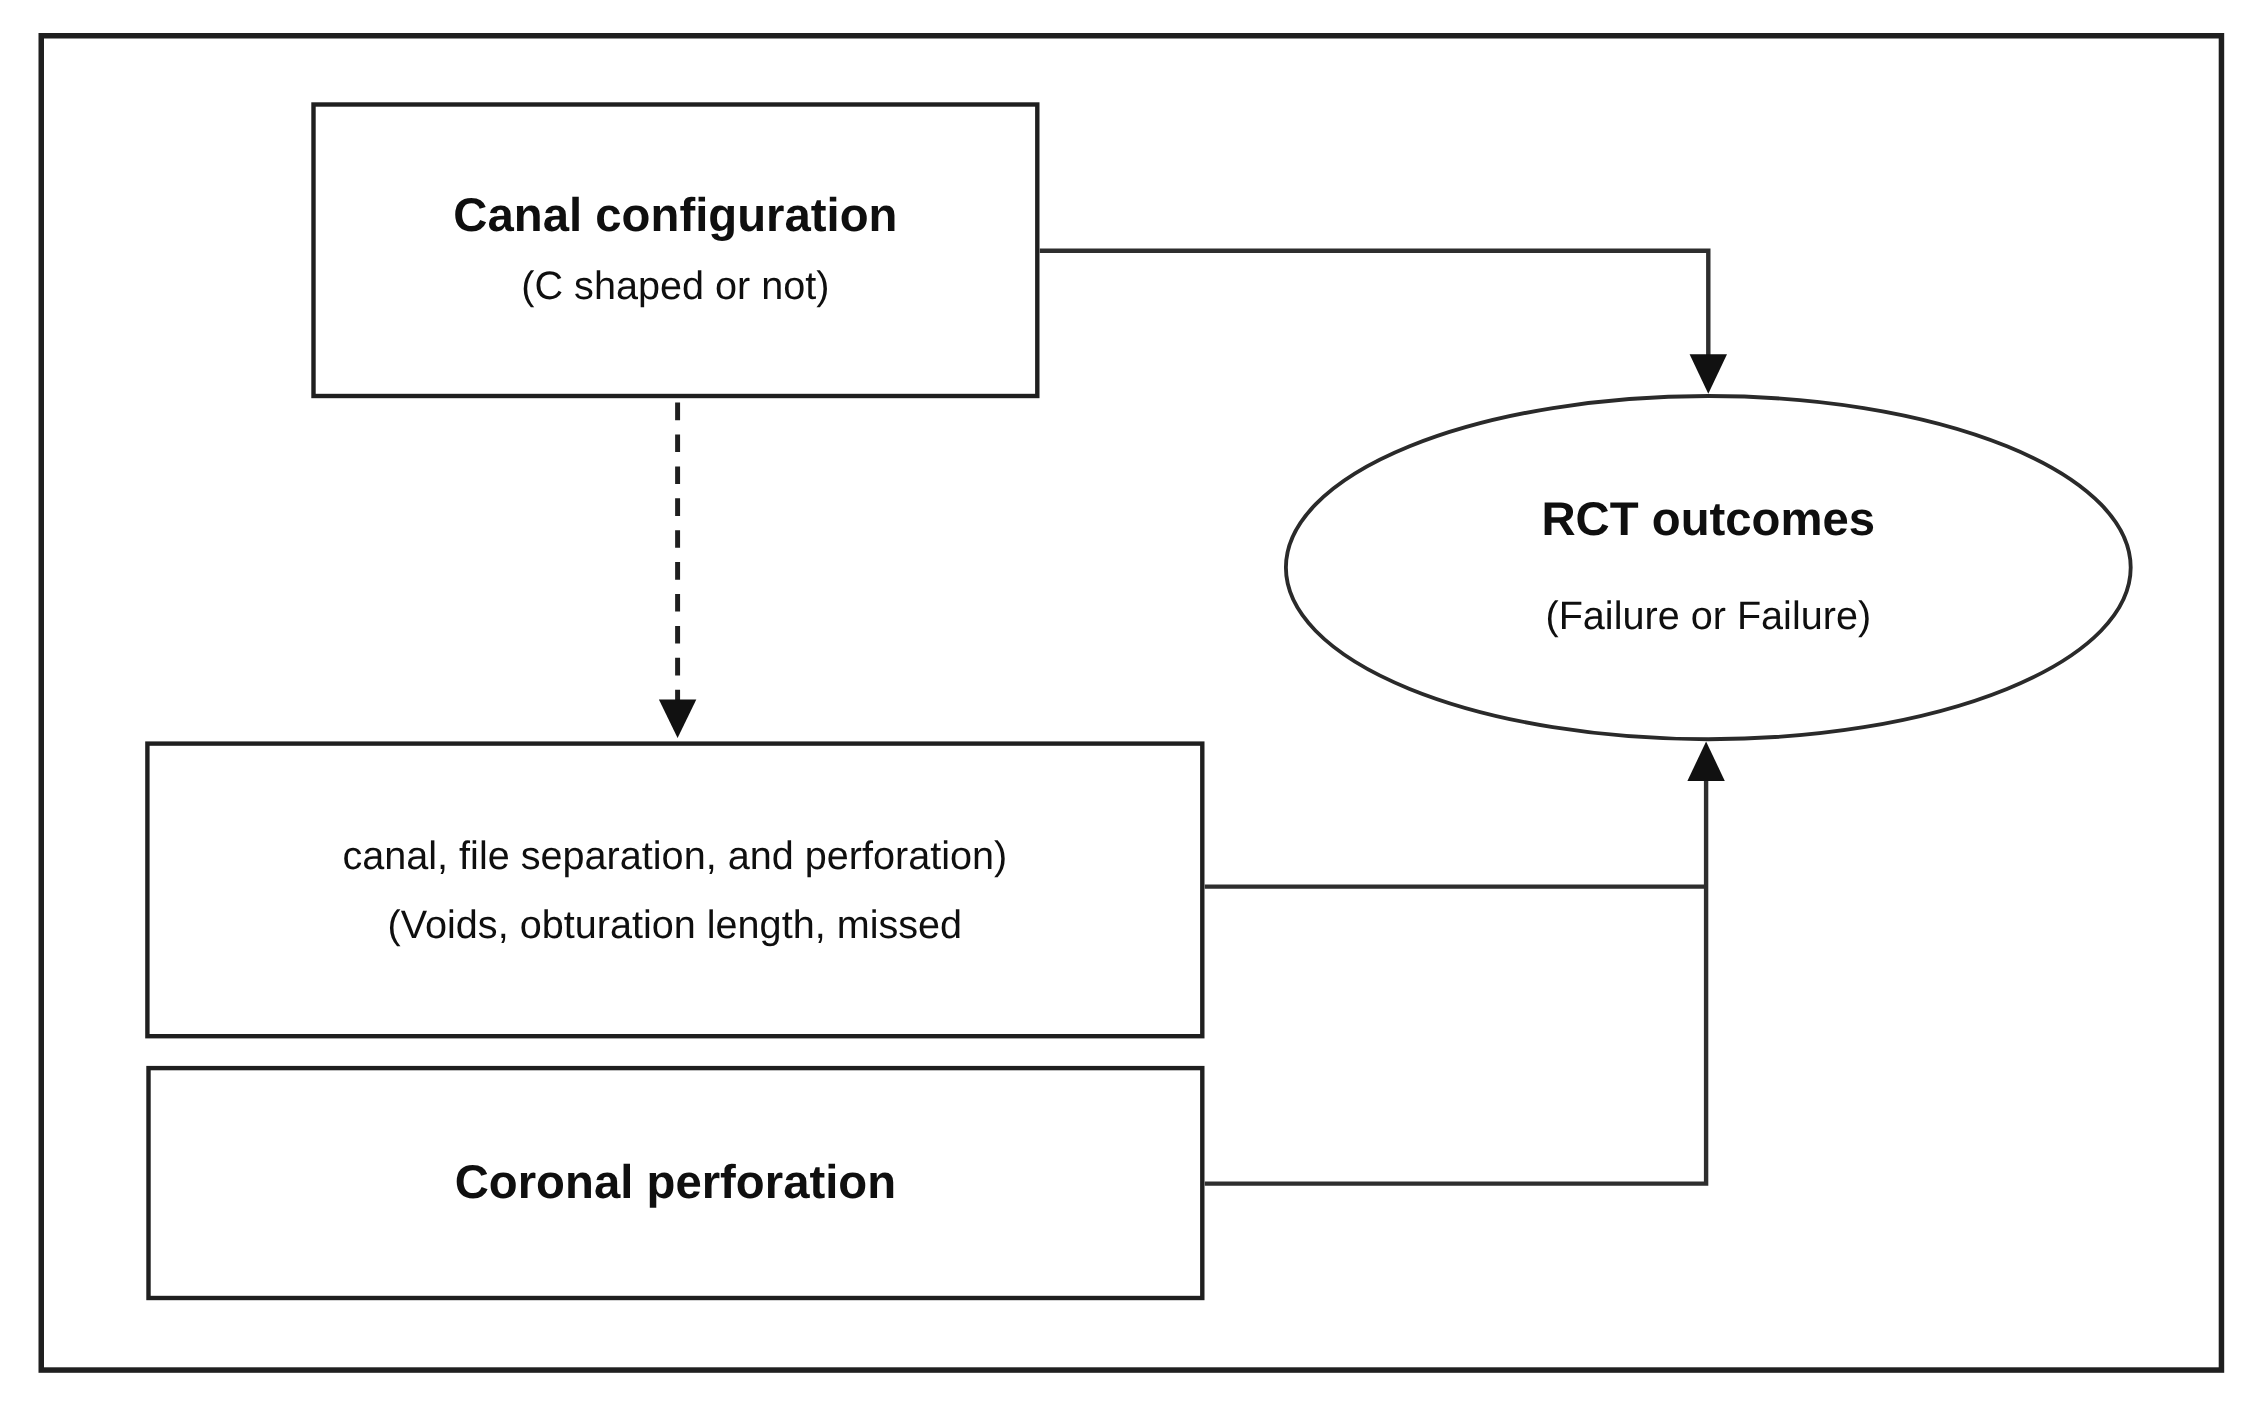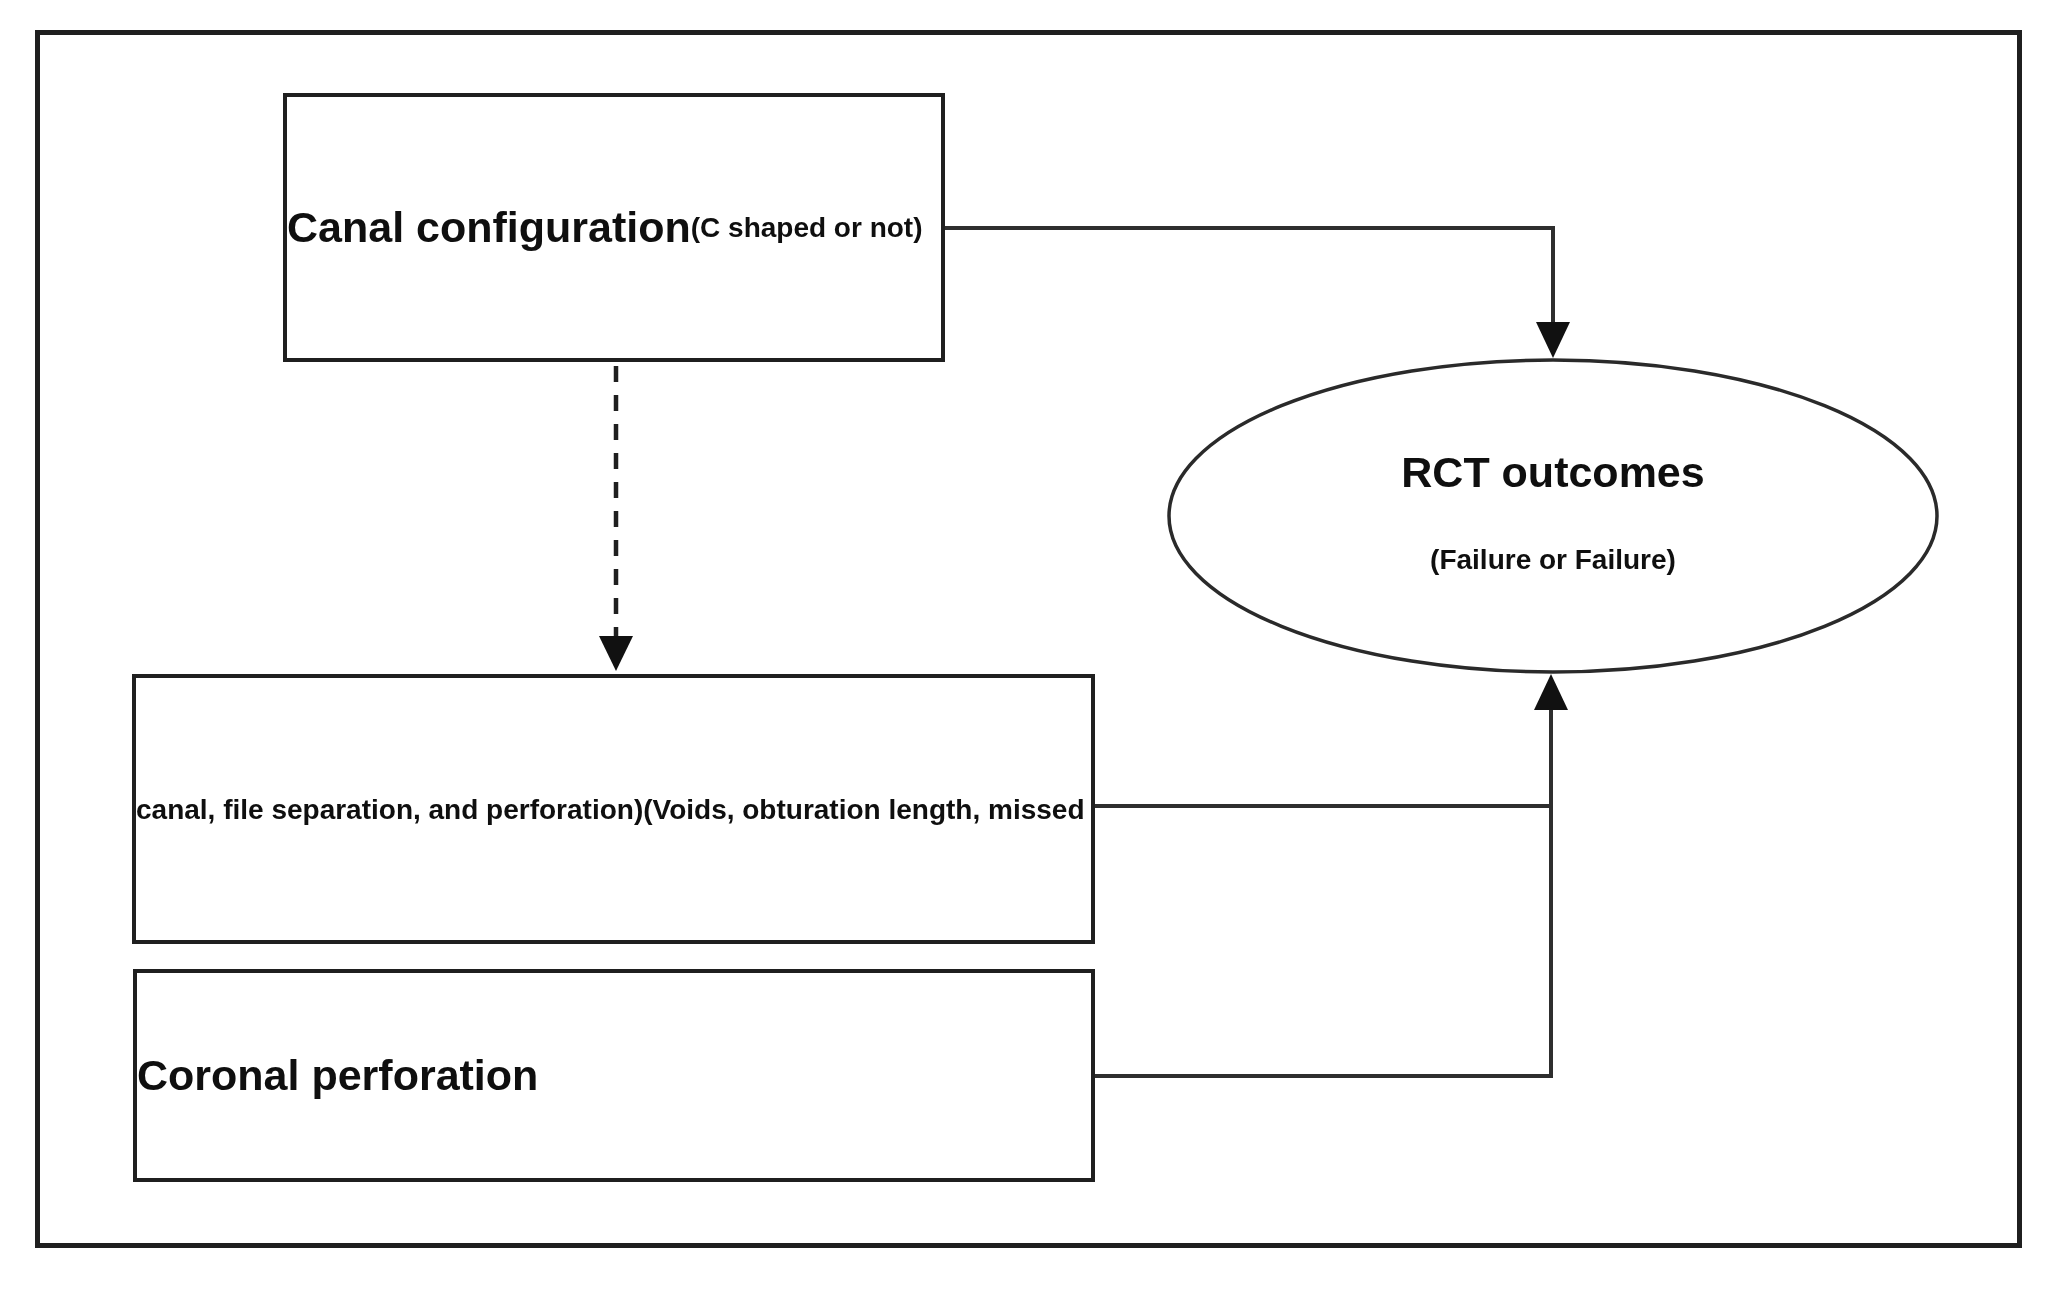--- a/index.html
+++ b/index.html
@@ -33,33 +33,34 @@
     width: 2054px;
     height: 1293px;
     pointer-events: none;
   }
   .node {
     position: absolute;
     box-sizing: border-box;
     border: 4px solid #1f1f1f;
     background: #ffffff;
     display: flex;
+    flex-direction: column;
     align-items: center;
-    justify-content: flex-start;
+    justify-content: center;
     text-align: center;
   }
   .node-title {
     font-size: 43px;
     font-weight: bold;
     line-height: 63px;
     white-space: nowrap;
   }
   .node-sub {
-    font-size: 28px;
-    font-weight: bold;
+    font-size: 36px;
+    font-weight: normal;
     line-height: 63px;
     white-space: nowrap;
   }
   .node-canal {
     left: 283px;
     top: 93px;
     width: 662px;
     height: 269px;
   }
   .node-variables {

